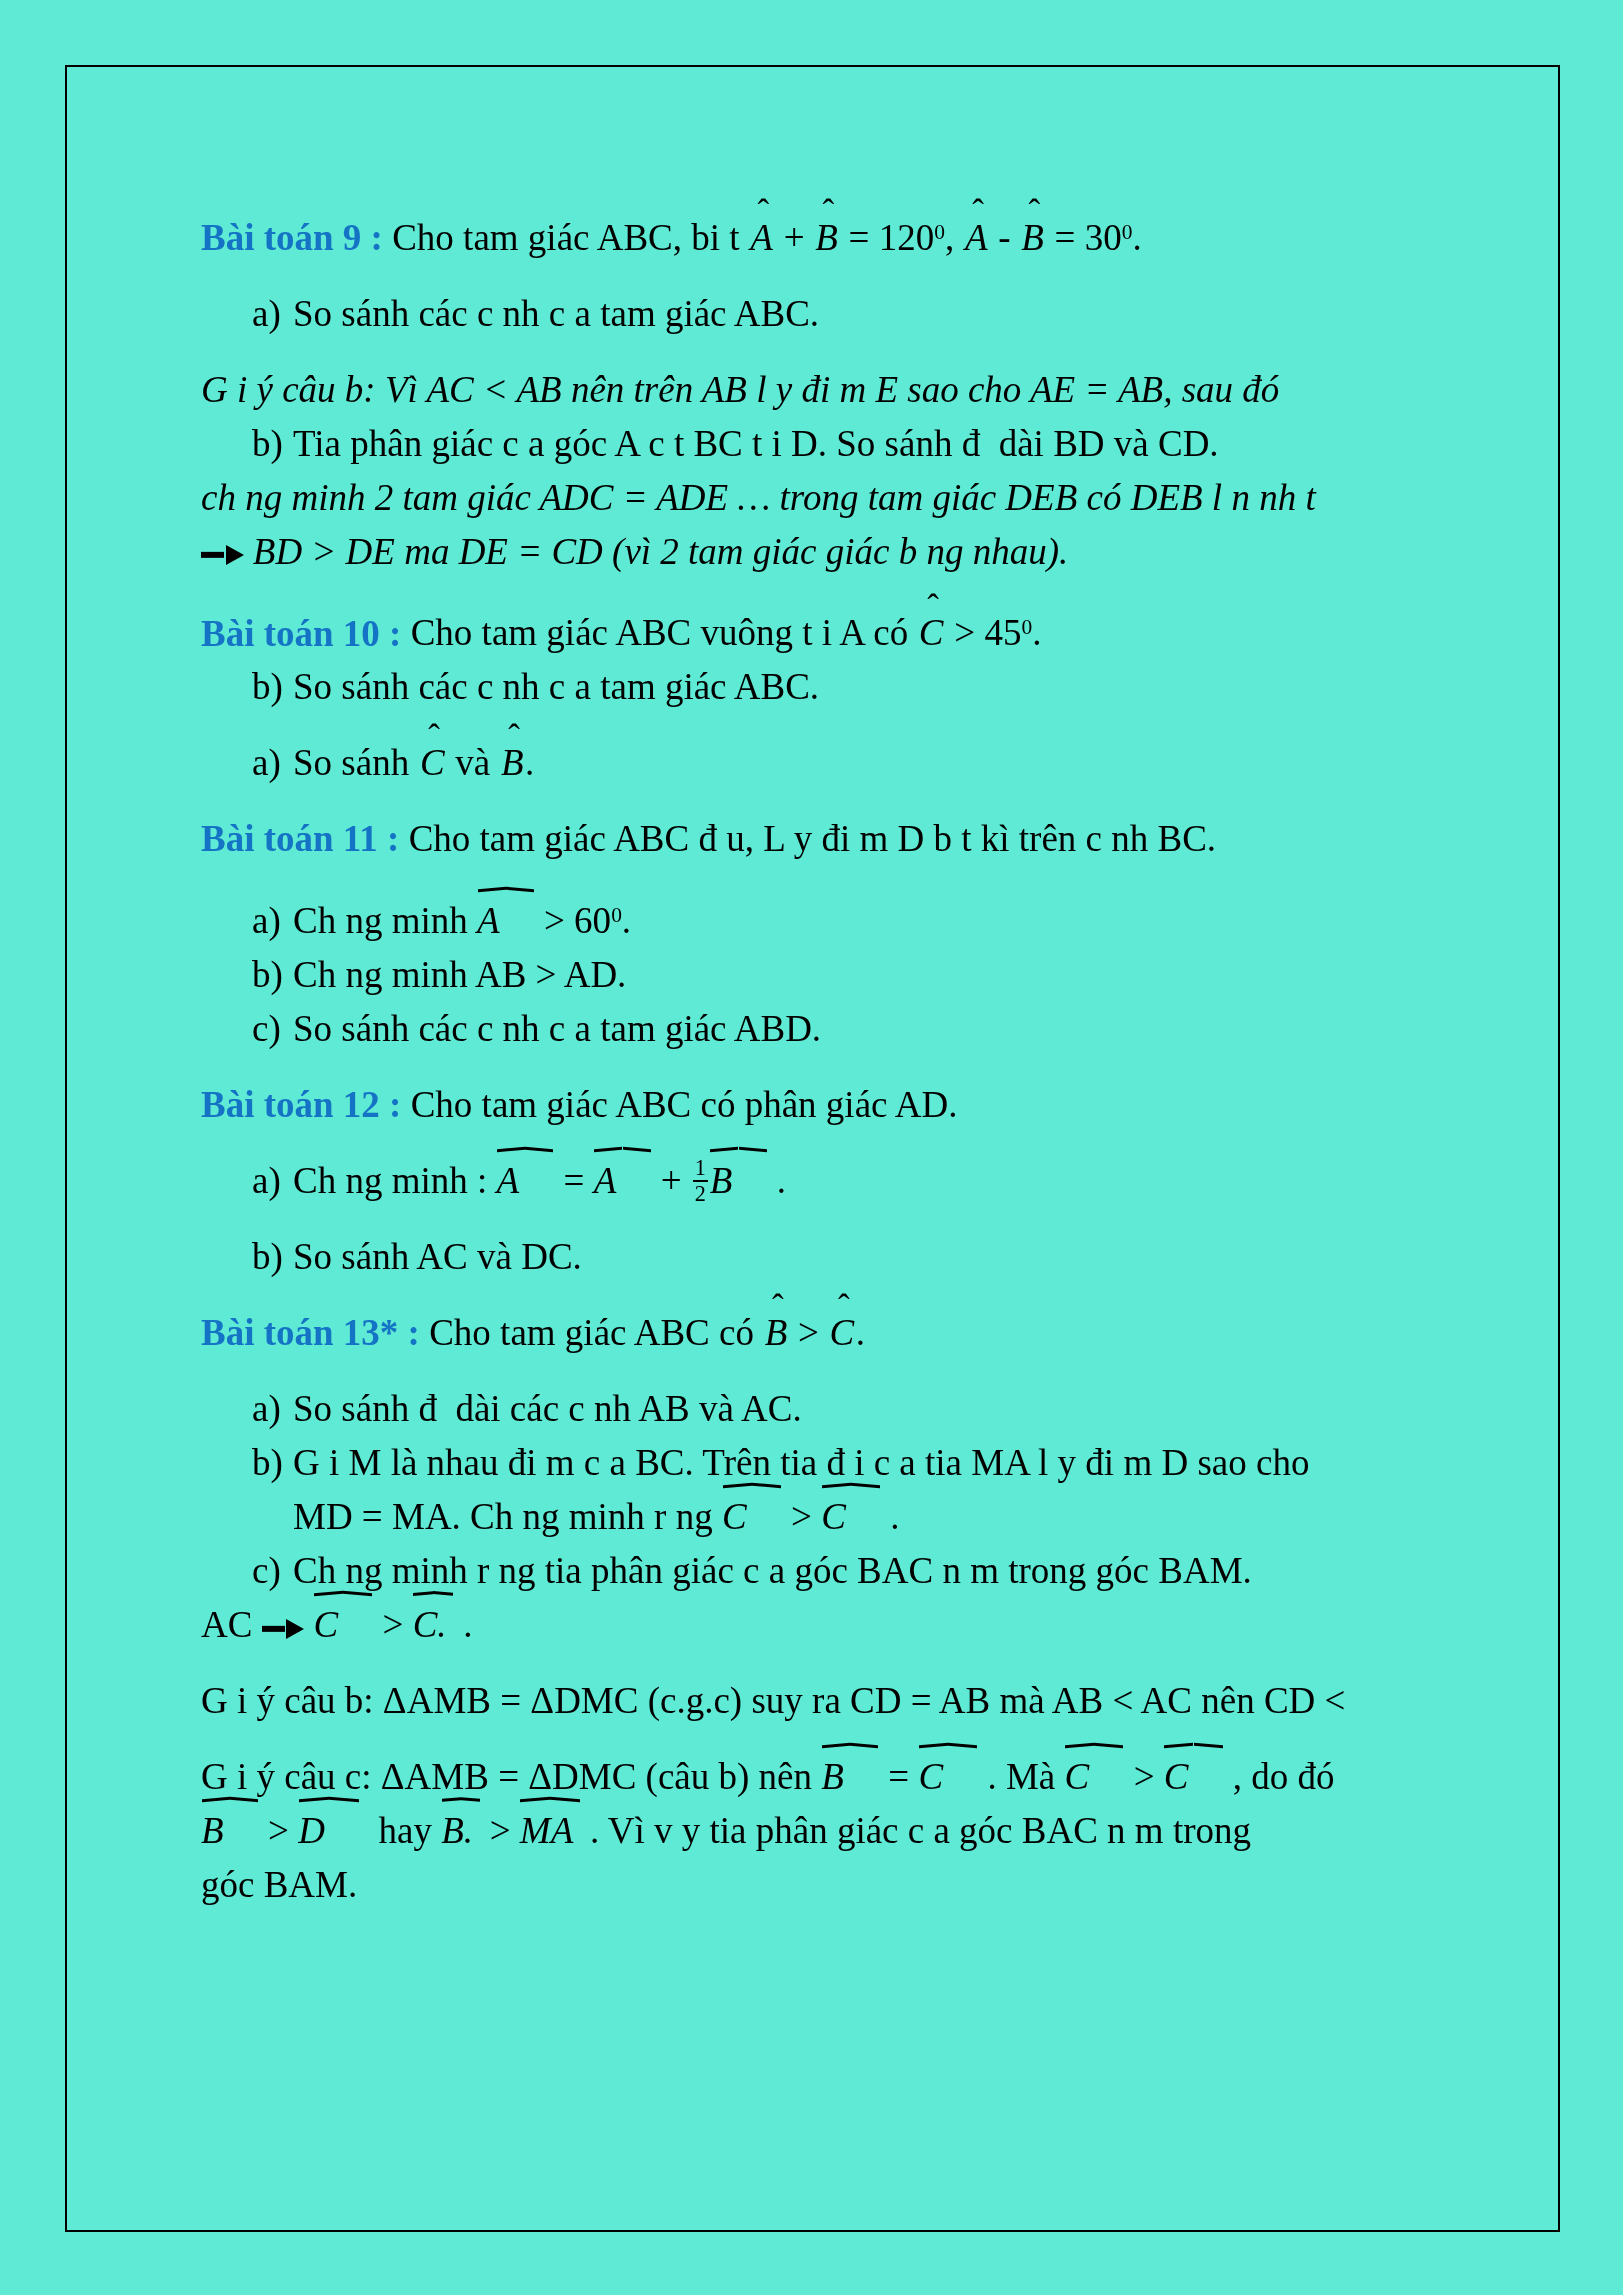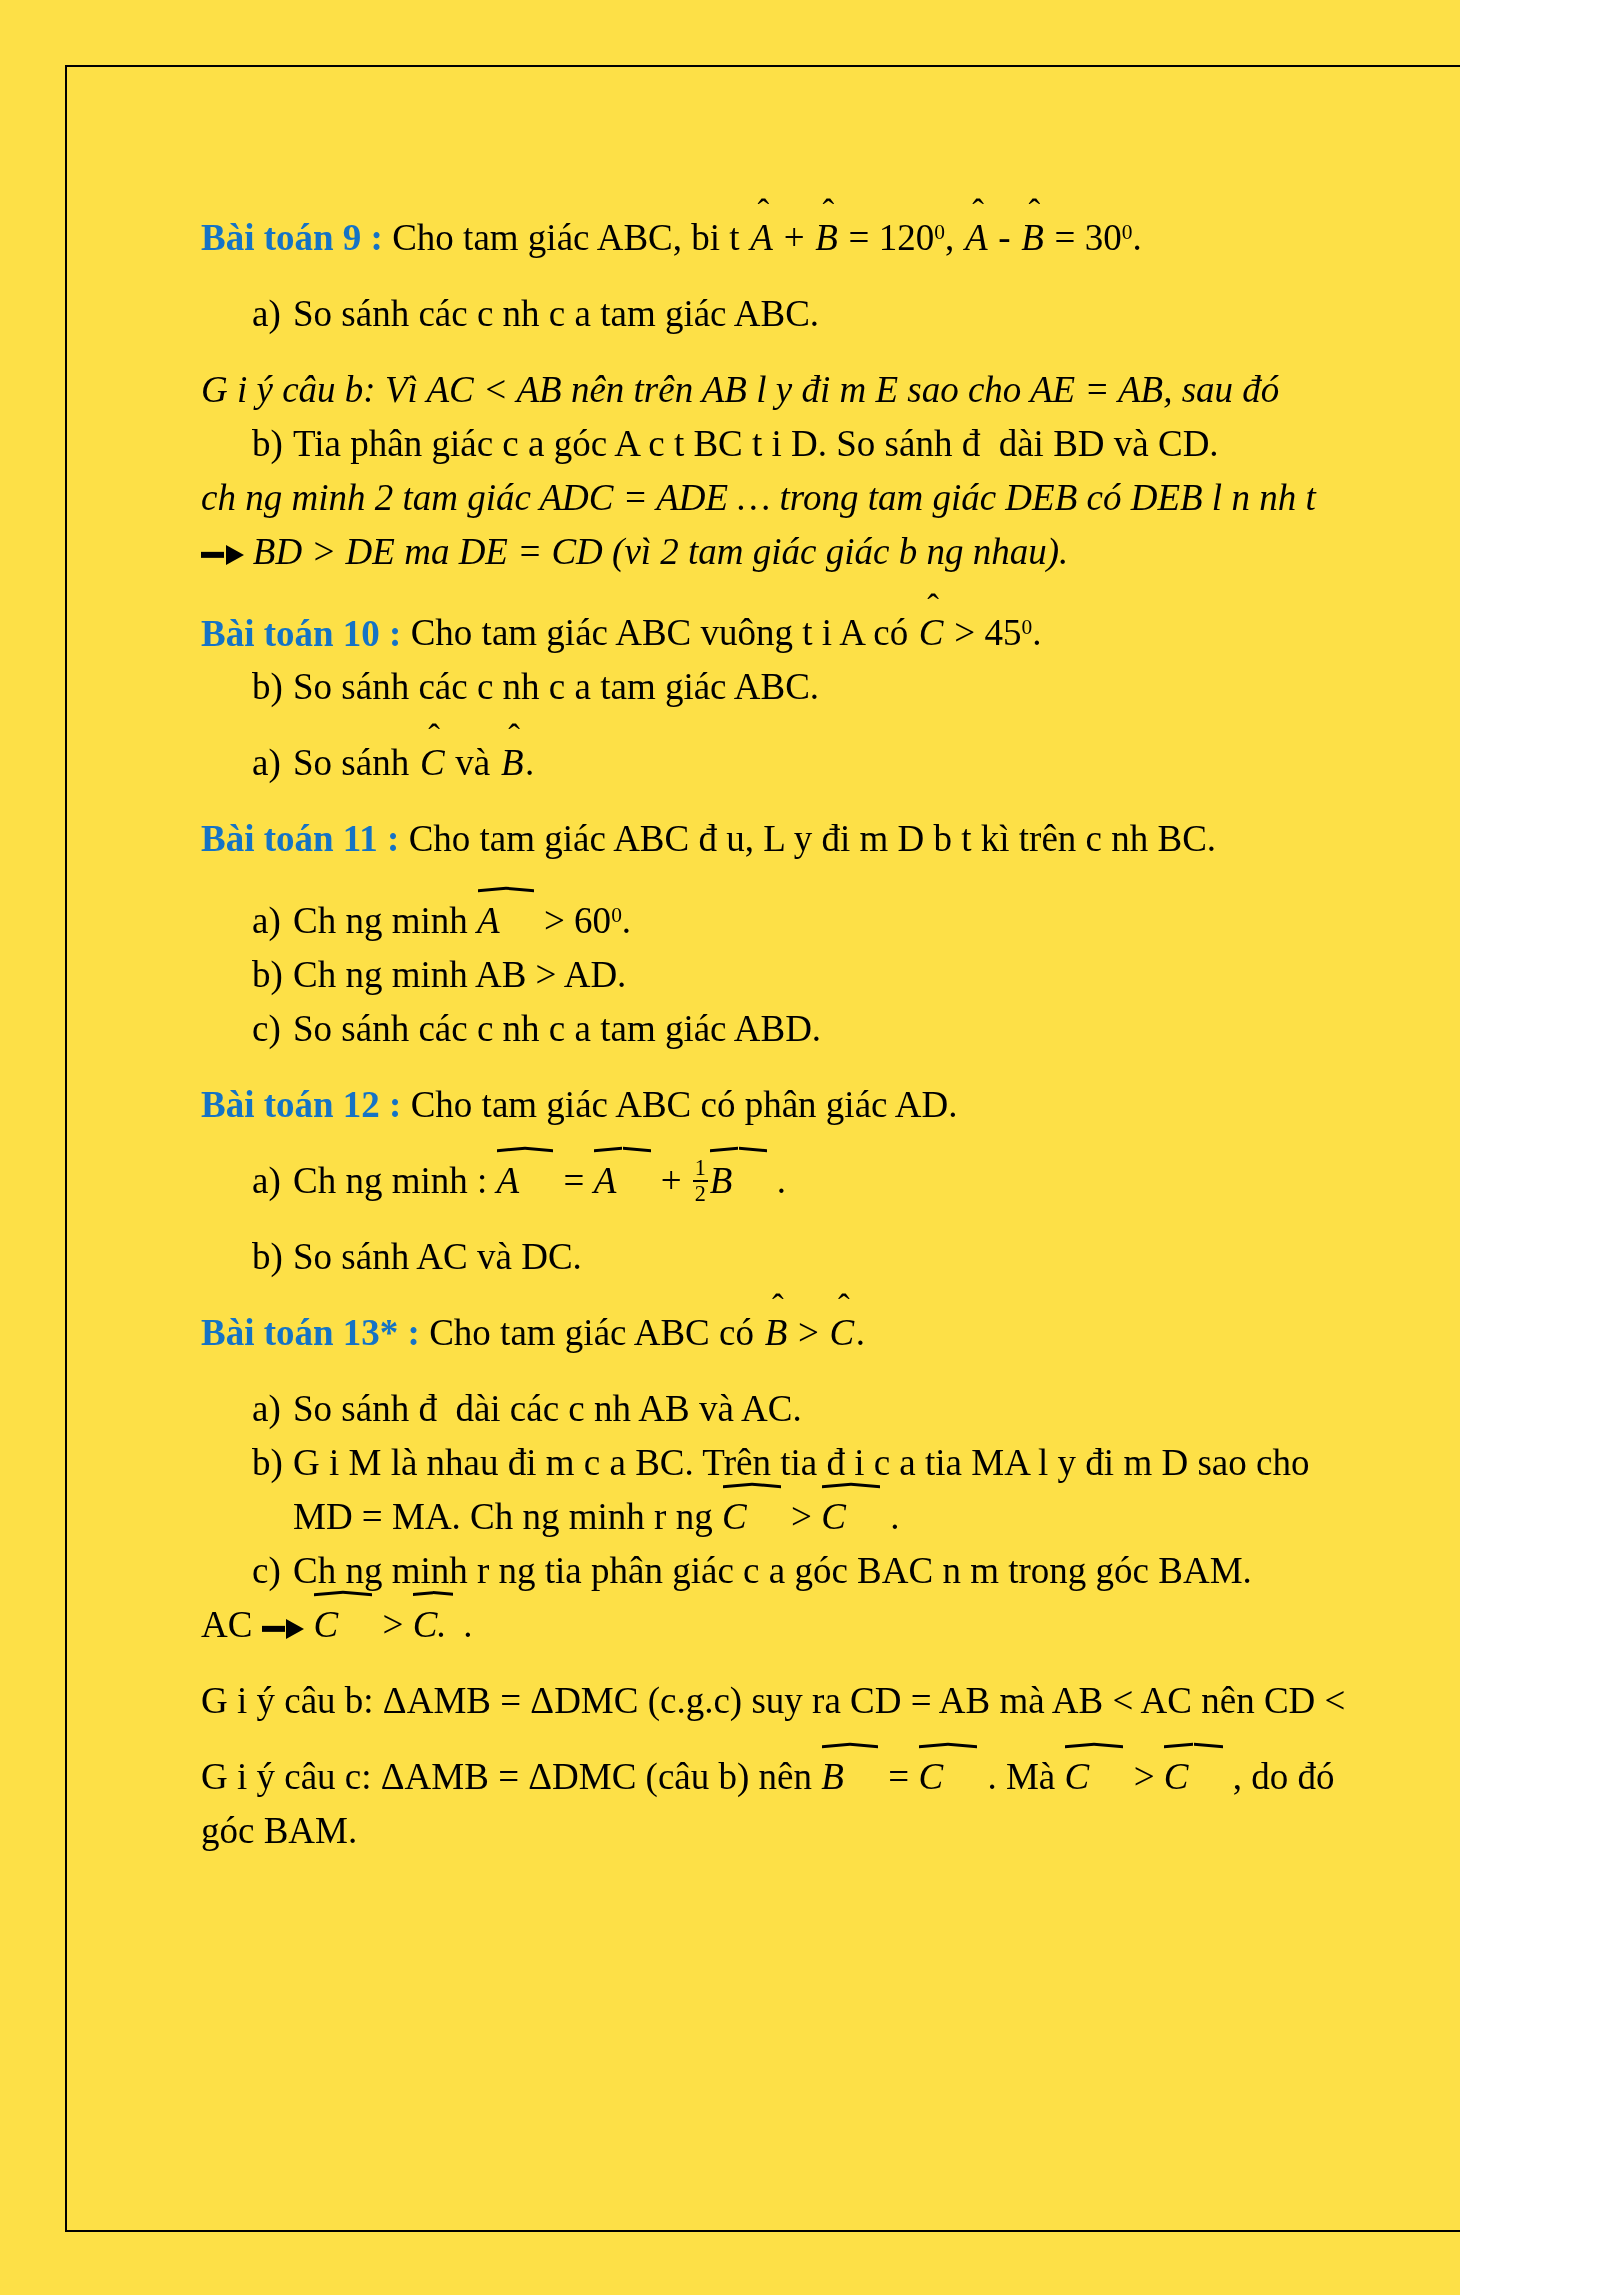--- a/index.html
+++ b/index.html
@@ -1,19 +1,19 @@
 <!DOCTYPE html>
 <html style="--accent: #1573C5;font-size:10.5px"><head>
 <meta charset="utf-8">
 <style>
   html,body{margin:0;padding:0;background:#ffffff;}
   .page{
     position:relative;
-    width:1460px;height:2295px;
-    background:#fde047;
+    width:1623px;height:2295px;
+    background:#5eead4;
     font-family:"Liberation Serif","DejaVu Serif",serif;
     font-size:37px;color:#000;
     overflow:hidden;
   }
   .frame{
     position:absolute;left:65px;top:65px;
     width:1491px;height:2163px;
     border:2px solid #000;
   }
   .content{
@@ -80,16 +80,17 @@
       <div class="line gap item"><span class="label">a)</span><span><span>Ch ng minh : </span><span class="widehat" style="padding-right: 0.95em;">A</span><span> = </span><span class="widehat" style="padding-right: 0.95em;">A</span><span> + </span><span class="frac"><span class="num">1</span><span class="den">2</span></span><span class="widehat" style="padding-right: 0.95em;">B</span><span> .</span></span></div>
       <div class="line gap item"><span class="label">b)</span><span><span>So sánh AC và DC.</span></span></div>
       <div class="line gap heading"><span class="title">Bài toán 13* :</span> <span><span>Cho tam giác ABC có </span><span class="hat">B</span><span> &gt; </span><span class="hat">C</span><span>.</span></span></div>
       <div class="line gap item"><span class="label">a)</span><span><span>So sánh đ  dài các c nh AB và AC.</span></span></div>
       <div class="line item"><span class="label">b)</span><span><span>G i M là nhau đi m c a BC. Trên tia đ i c a tia MA l y đi m D sao cho</span></span></div>
       <div class="line cont"><span>MD = MA. Ch ng minh r ng </span><span class="widehat" style="padding-right: 0.95em;">C</span><span> &gt; </span><span class="widehat" style="padding-right: 0.95em;">C</span><span> .</span></div>
       <div class="line item"><span class="label">c)</span><span><span>Ch ng minh r ng tia phân giác c a góc BAC n m trong góc BAM.</span></span></div>
       <div class="line hint"><span>AC </span><span class="arrow"></span><span> </span><span class="widehat" style="padding-right: 0.95em;">C</span><span> &gt; </span><span class="widehat" style="padding-right: 0.2em;">C.</span><span> .</span></div>
       <div class="line gap hint"><span>G i ý câu b: ΔAMB = ΔDMC (c.g.c) suy ra CD = AB mà AB &lt; AC nên CD &lt;</span></div>
       <div class="line gap hint"><span>G i ý câu c: ΔAMB = ΔDMC (câu b) nên </span><span class="widehat" style="padding-right: 0.95em;">B</span><span> = </span><span class="widehat" style="padding-right: 0.95em;">C</span><span> . Mà </span><span class="widehat" style="padding-right: 0.95em;">C</span><span> &gt; </span><span class="widehat" style="padding-right: 0.95em;">C</span><span> , do đó</span></div>
+      <div class="line hint"><span class="widehat" style="padding-right: 0.95em;">B</span><span> &gt; </span><span class="widehat" style="padding-right: 0.95em;">D</span><span>  hay </span><span class="widehat" style="padding-right: 0.2em;">B.</span><span> &gt; </span><span class="widehat" style="padding-right: 0.2em;">MA</span><span> . Vì v y tia phân giác c a góc BAC n m trong</span></div>
       <div class="line hint"><span>góc BAM.</span></div>
     </div>
 </div>
 
 
 </body></html>

